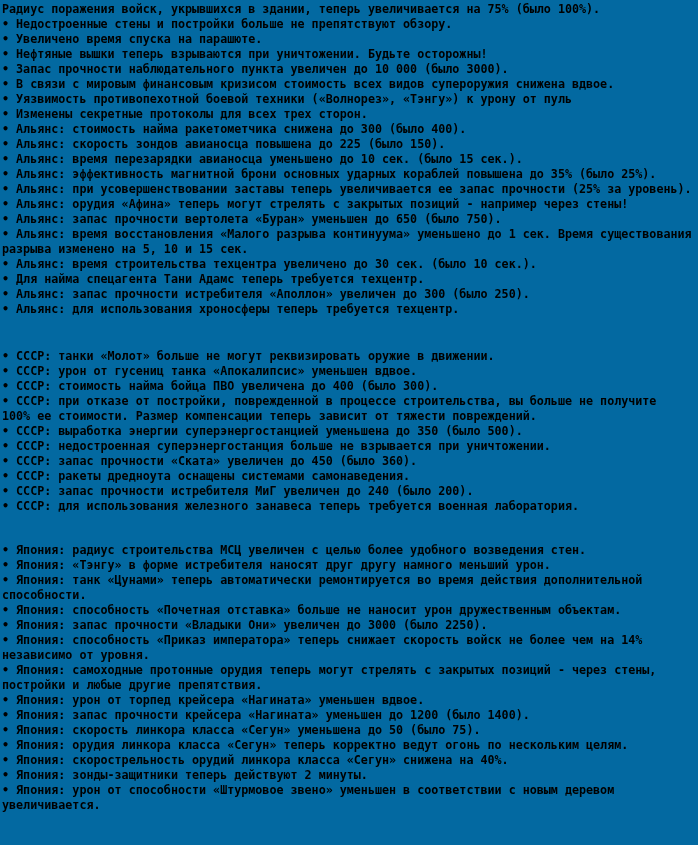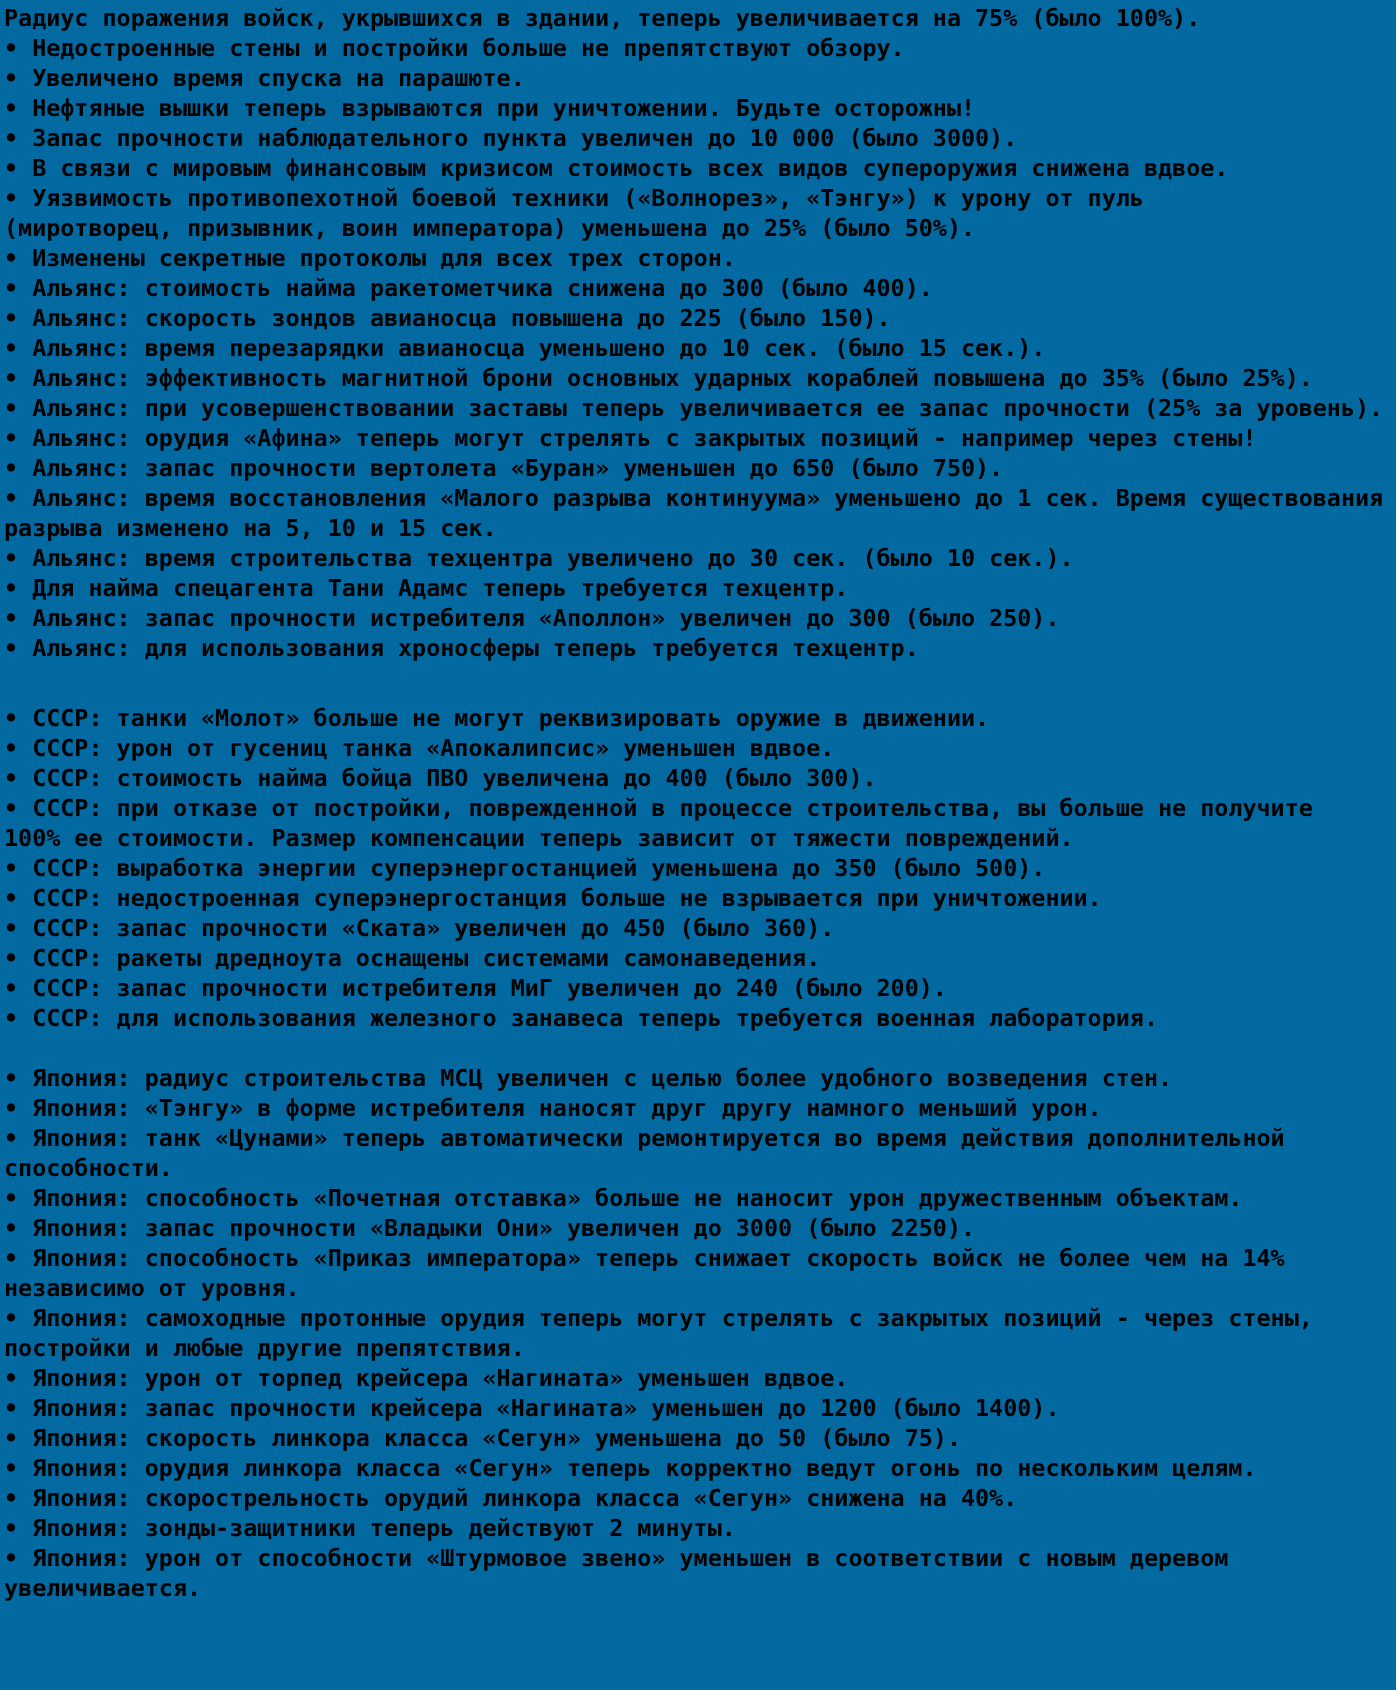--- a/index.html
+++ b/index.html
@@ -16,41 +16,40 @@
   }
   .doc {
     font-family: "DejaVu Sans Mono", monospace;
     font-size: 11.7px;
     line-height: 15px;
     color: #000000;
     padding: 2px 0 0 2px;
   }
   .section { margin: 0; }
   .section-allies  { }
-  .section-ussr    { margin-top: 20px; }
-  .section-japan   { margin-top: 15px; }
+  .section-ussr    { margin-top: 32px; }
+  .section-japan   { margin-top: 29px; }
   .text-line {
     white-space: pre;
     height: 15px;
   }
 </style>
 </head>
 <body>
 
 <div class="viewport">
   <div class="doc" id="doc">
       <div class="section section-general">
         <div class="text-line">Радиус поражения войск, укрывшихся в здании, теперь увеличивается на 75% (было 100%).</div>
         <div class="text-line">• Недостроенные стены и постройки больше не препятствуют обзору.</div>
         <div class="text-line">• Увеличено время спуска на парашюте.</div>
         <div class="text-line">• Нефтяные вышки теперь взрываются при уничтожении. Будьте осторожны!</div>
         <div class="text-line">• Запас прочности наблюдательного пункта увеличен до 10 000 (было 3000).</div>
         <div class="text-line">• В связи с мировым финансовым кризисом стоимость всех видов супероружия снижена вдвое.</div>
         <div class="text-line">• Уязвимость противопехотной боевой техники («Волнорез», «Тэнгу») к урону от пуль</div>
-        <div class="text-line">(миротворец, призывник, воин императора) уменьшена до 25% (было 50%).</div>
         <div class="text-line">• Изменены секретные протоколы для всех трех сторон.</div>
       </div>
       <div class="section section-allies">
         <div class="text-line">• Альянс: стоимость найма ракетометчика снижена до 300 (было 400).</div>
         <div class="text-line">• Альянс: скорость зондов авианосца повышена до 225 (было 150).</div>
         <div class="text-line">• Альянс: время перезарядки авианосца уменьшено до 10 сек. (было 15 сек.).</div>
         <div class="text-line">• Альянс: эффективность магнитной брони основных ударных кораблей повышена до 35% (было 25%).</div>
         <div class="text-line">• Альянс: при усовершенствовании заставы теперь увеличивается ее запас прочности (25% за уровень).</div>
         <div class="text-line">• Альянс: орудия «Афина» теперь могут стрелять с закрытых позиций - например через стены!</div>
         <div class="text-line">• Альянс: запас прочности вертолета «Буран» уменьшен до 650 (было 750).</div>

